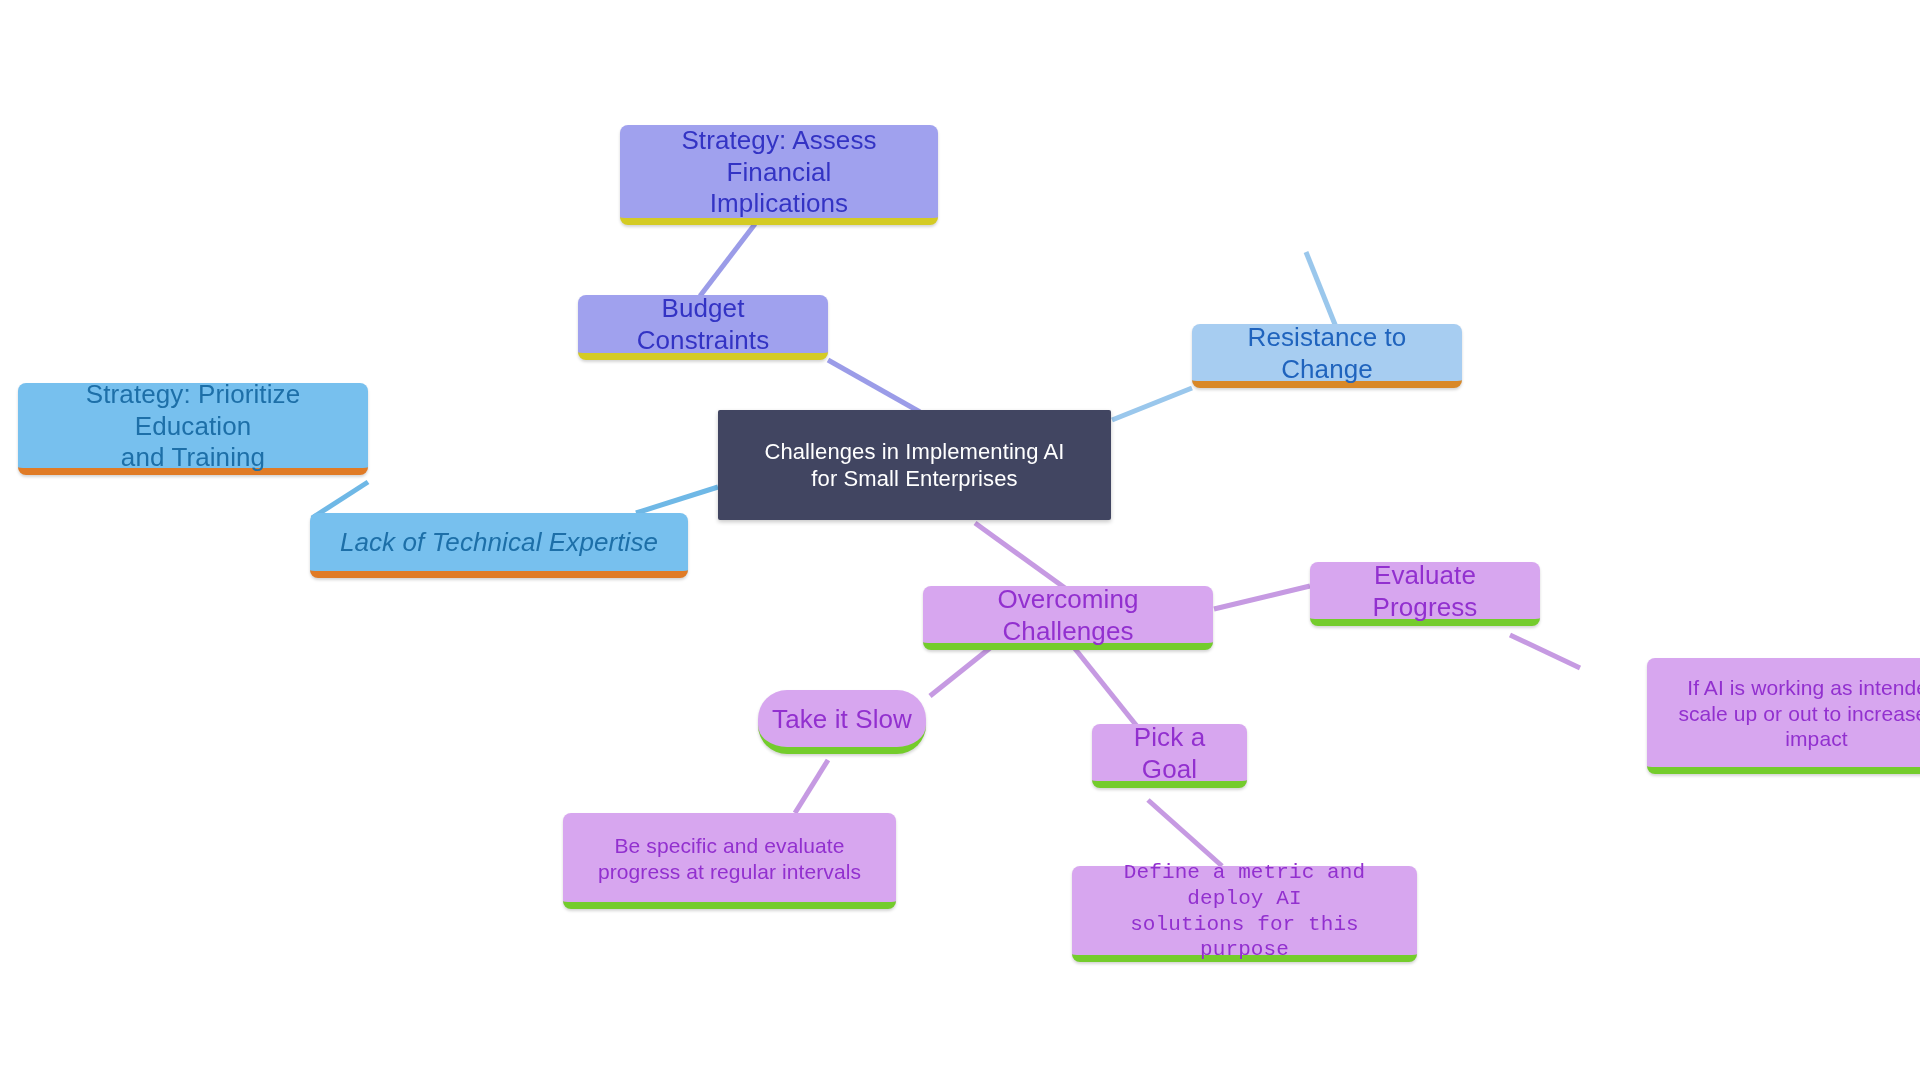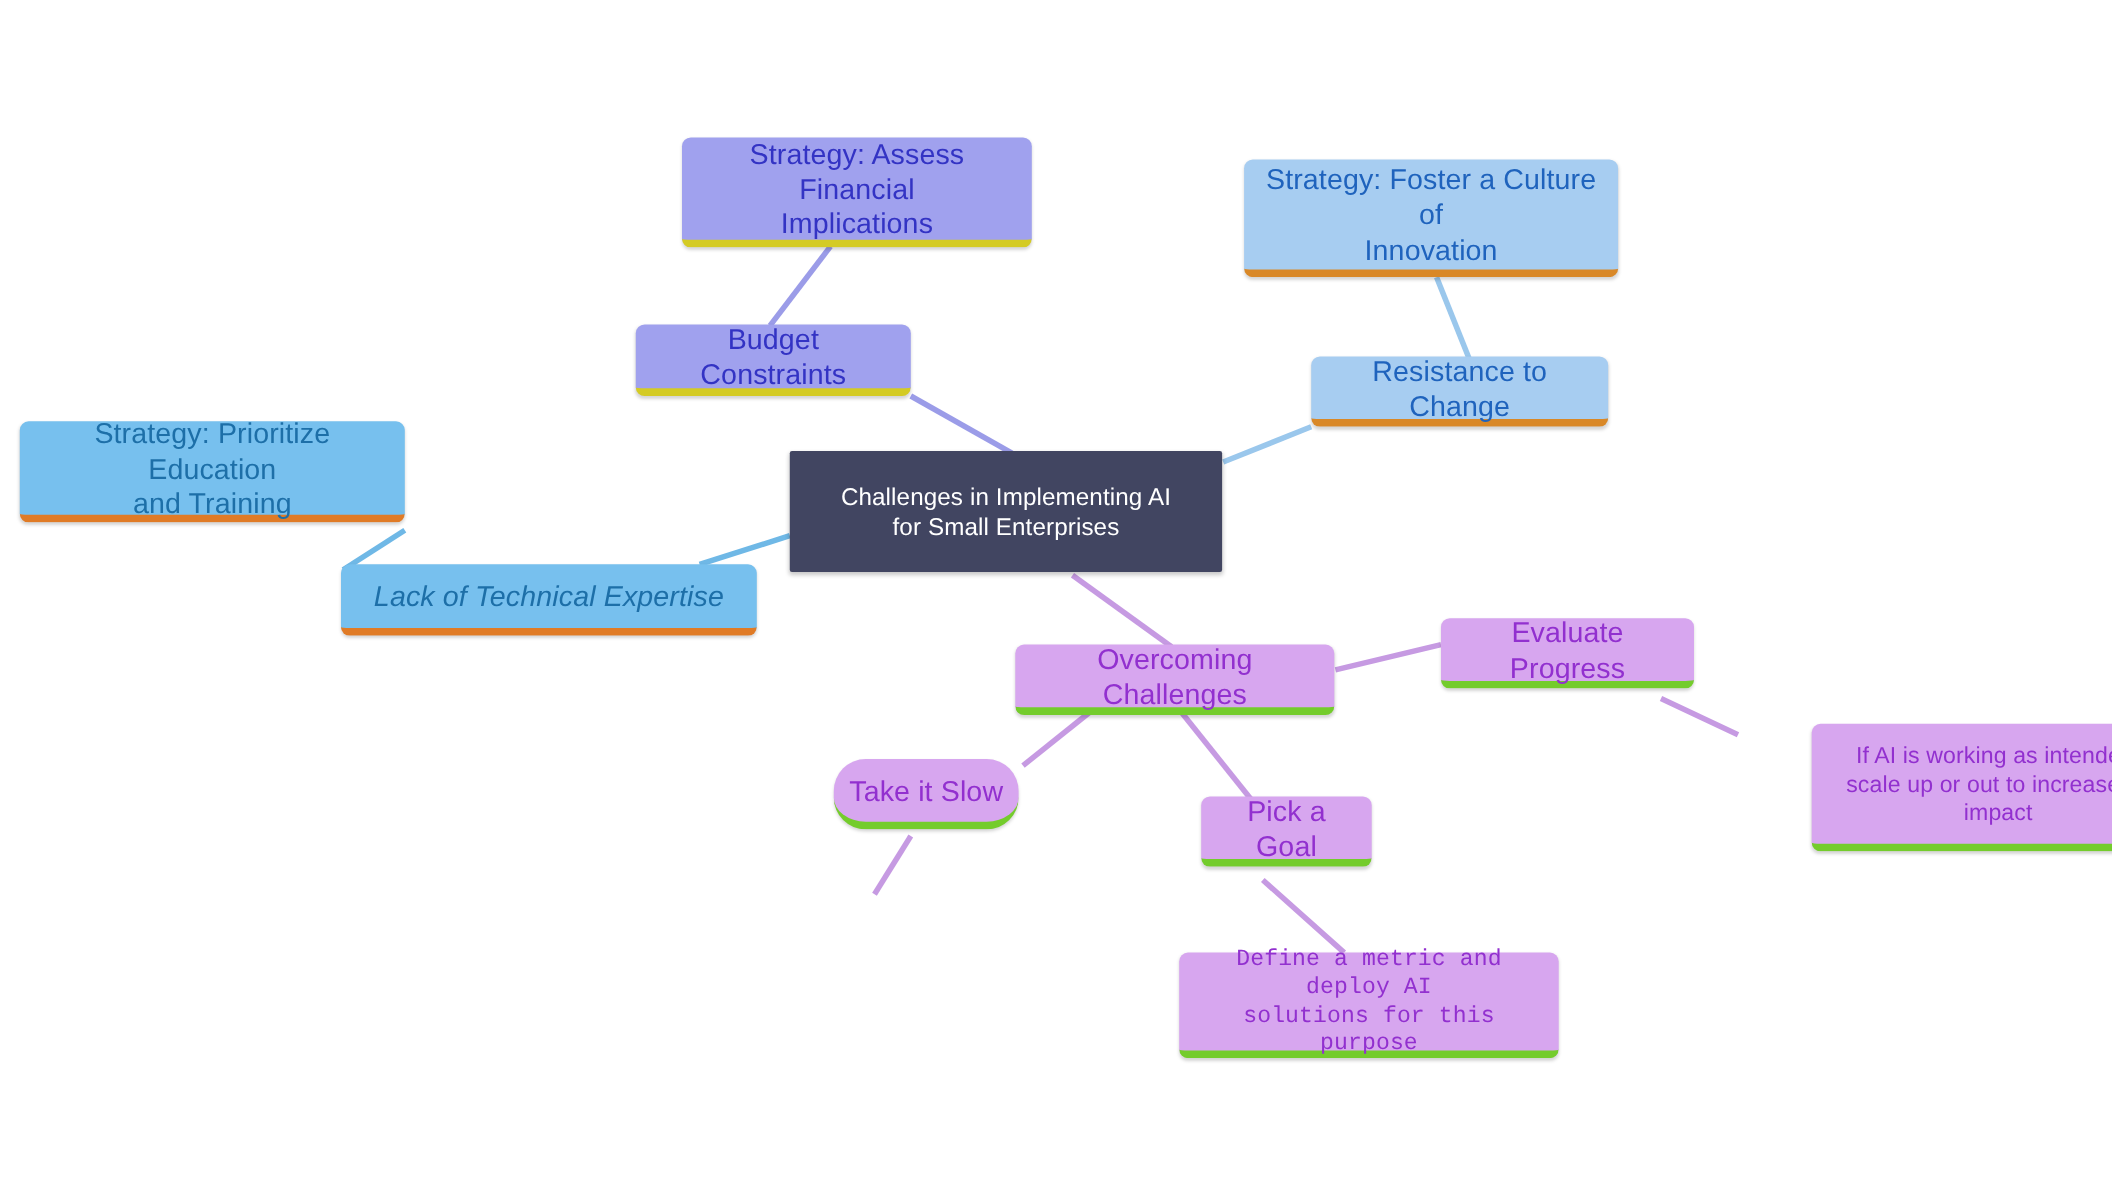--- a/index.html
+++ b/index.html
@@ -119,24 +119,20 @@
 
   <div class="node fam-periwinkle fs-22" style="left:620px; top:125px; width:318px; height:100px;">
     <span class="node-label">Strategy: Assess Financial
 Implications</span>
   </div>
 
   <div class="node fam-paleblue fs-22" style="left:1192px; top:324px; width:270px; height:64px;">
     <span class="node-label">Resistance to Change</span>
   </div>
 
-  <div class="node fam-paleblue fs-22" style="left:1131px; top:145px; width:340px; height:107px;">
-    <span class="node-label">Strategy: Foster a Culture of
-Innovation</span>
-  </div>
 
   <div class="node fam-skyblue fs-22" style="left:310px; top:513px; width:378px; height:65px;font-style:italic;">
     <span class="node-label">Lack of Technical Expertise</span>
   </div>
 
   <div class="node fam-skyblue fs-22" style="left:18px; top:383px; width:350px; height:92px;">
     <span class="node-label">Strategy: Prioritize Education
 and Training</span>
   </div>
 
@@ -151,20 +147,24 @@
   <div class="node fam-orchid fs-21" style="left:1647px; top:658px; width:339px; height:116px;">
     <span class="node-label">If AI is working as intended,
 scale up or out to increase its
 impact</span>
   </div>
 
   <div class="node fam-orchid fs-22" style="left:758px; top:690px; width:168px; height:64px;border-radius:29px;">
     <span class="node-label">Take it Slow</span>
   </div>
 
+  <div class="node fam-orchid fs-21" style="left:563px; top:813px; width:333px; height:96px;">
+    <span class="node-label">Be specific and evaluate
+progress at regular intervals</span>
+  </div>
 
   <div class="node fam-orchid fs-22" style="left:1092px; top:724px; width:155px; height:64px;">
     <span class="node-label">Pick a Goal</span>
   </div>
 
   <div class="node fam-orchid fs-21" style="left:1072px; top:866px; width:345px; height:96px;font-family:Liberation Mono, monospace;">
     <span class="node-label">Define a metric and deploy AI
 solutions for this purpose</span>
   </div>
 

